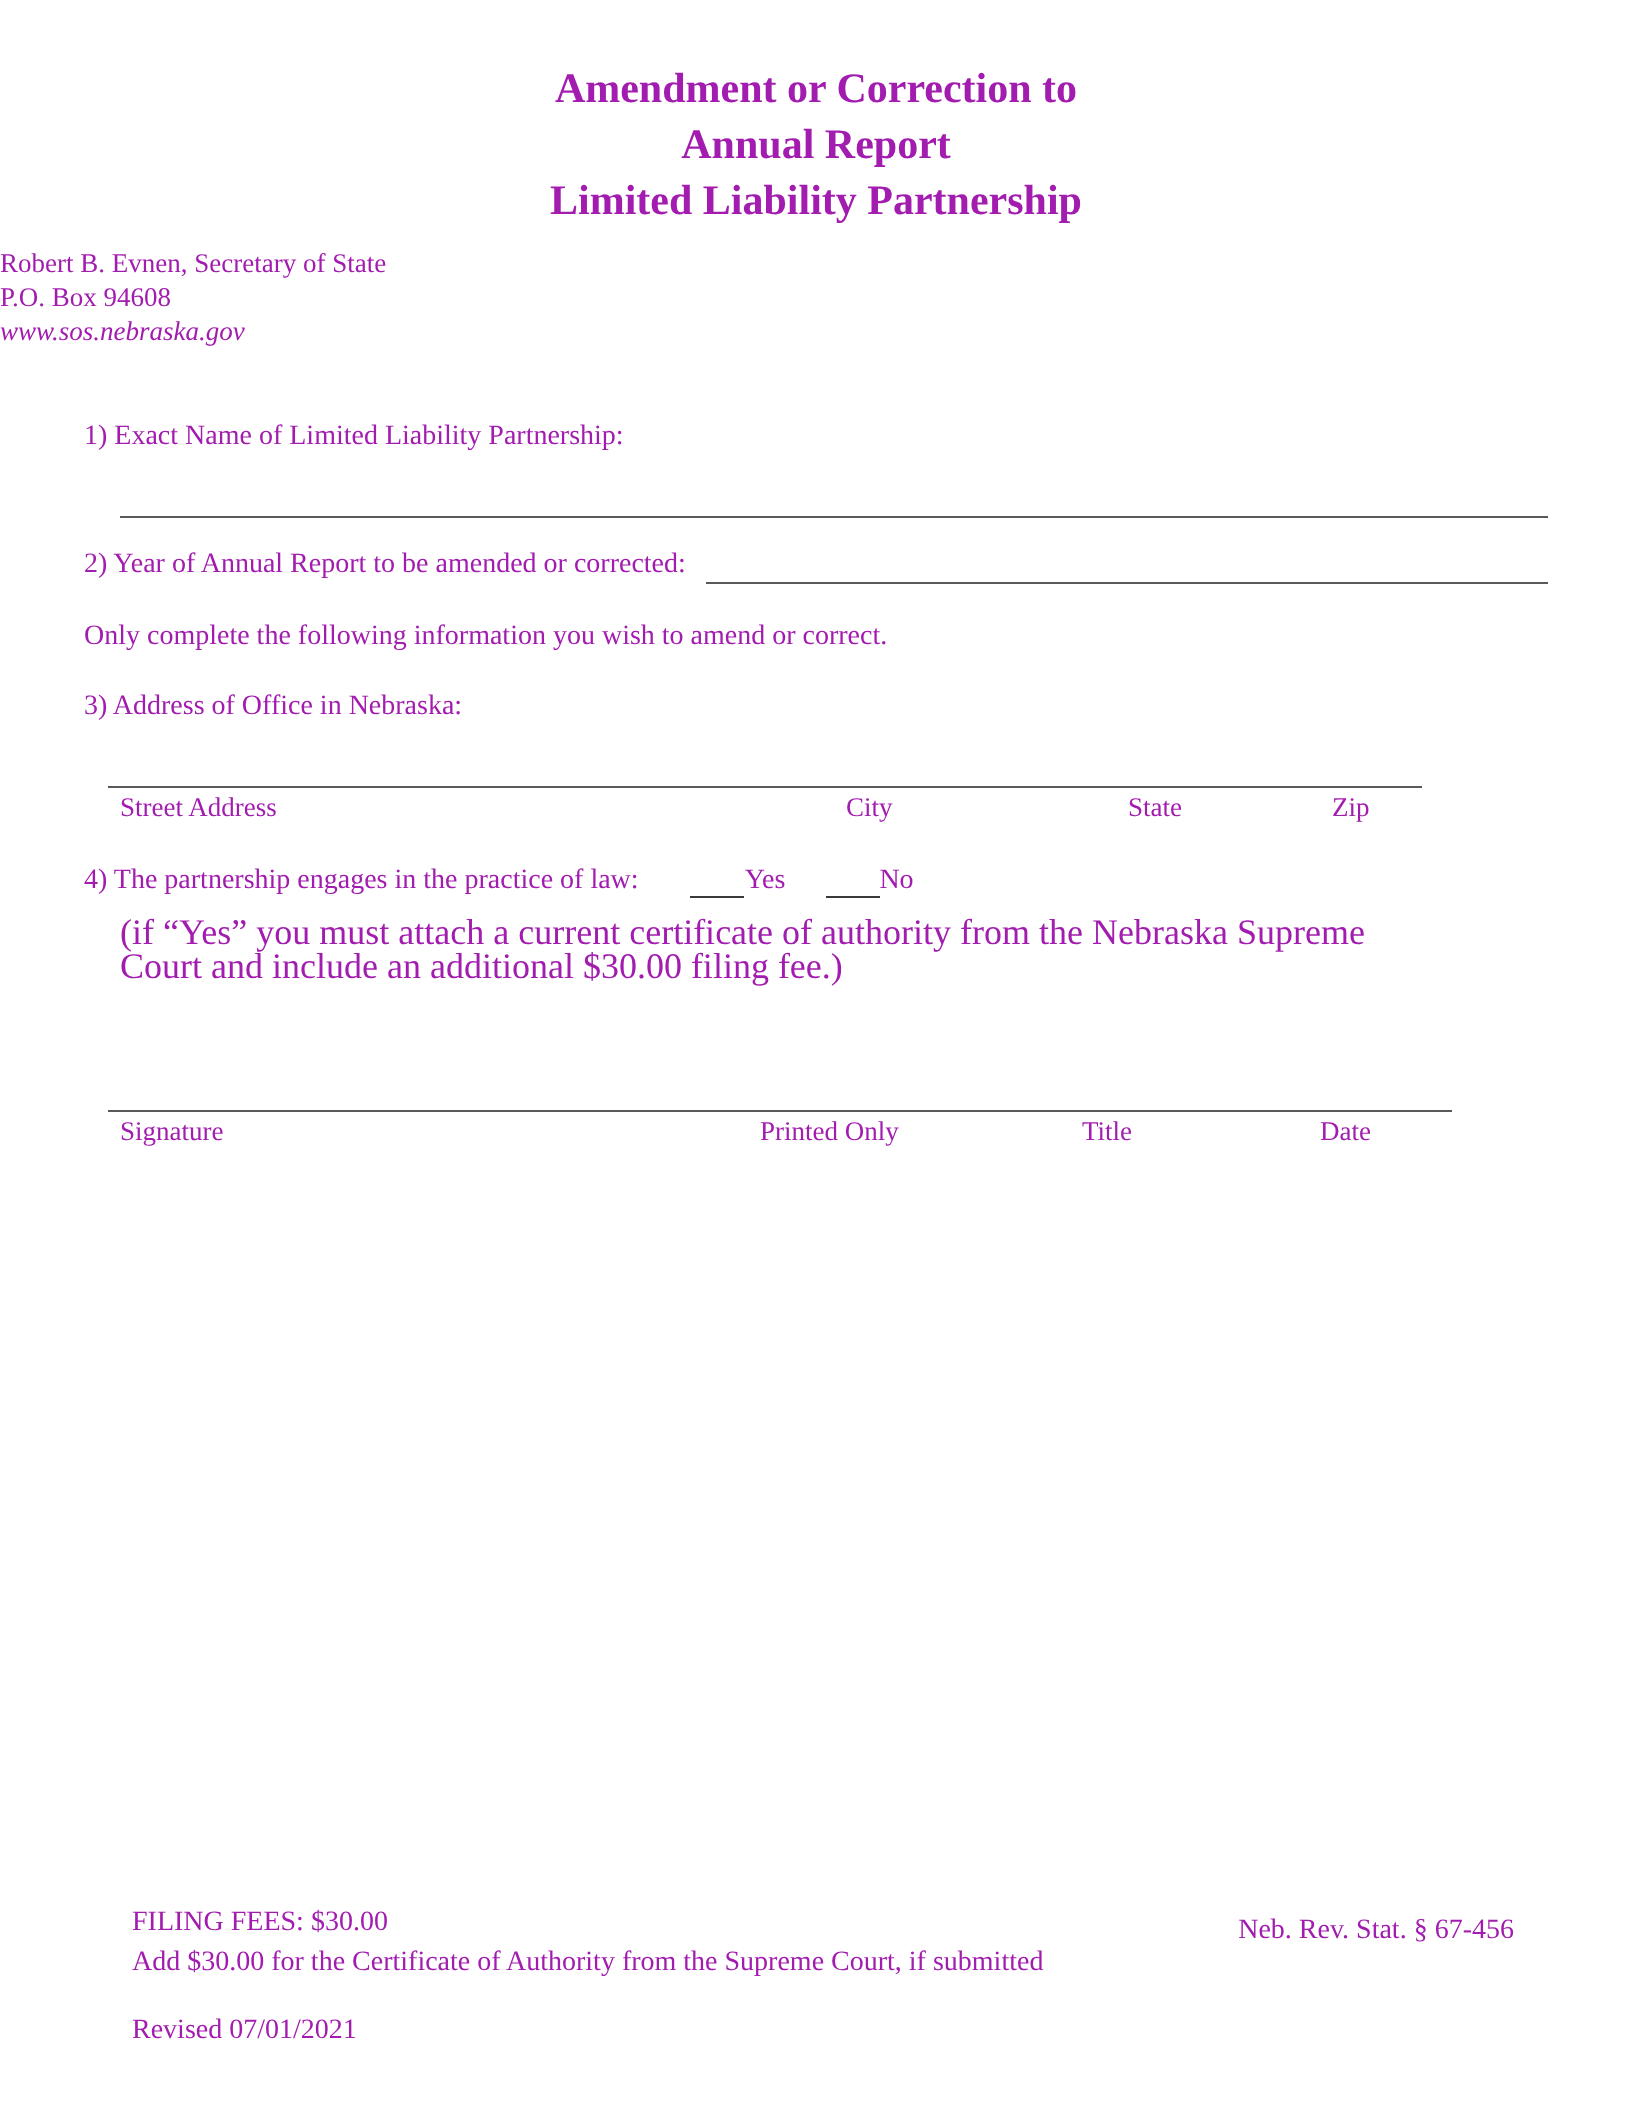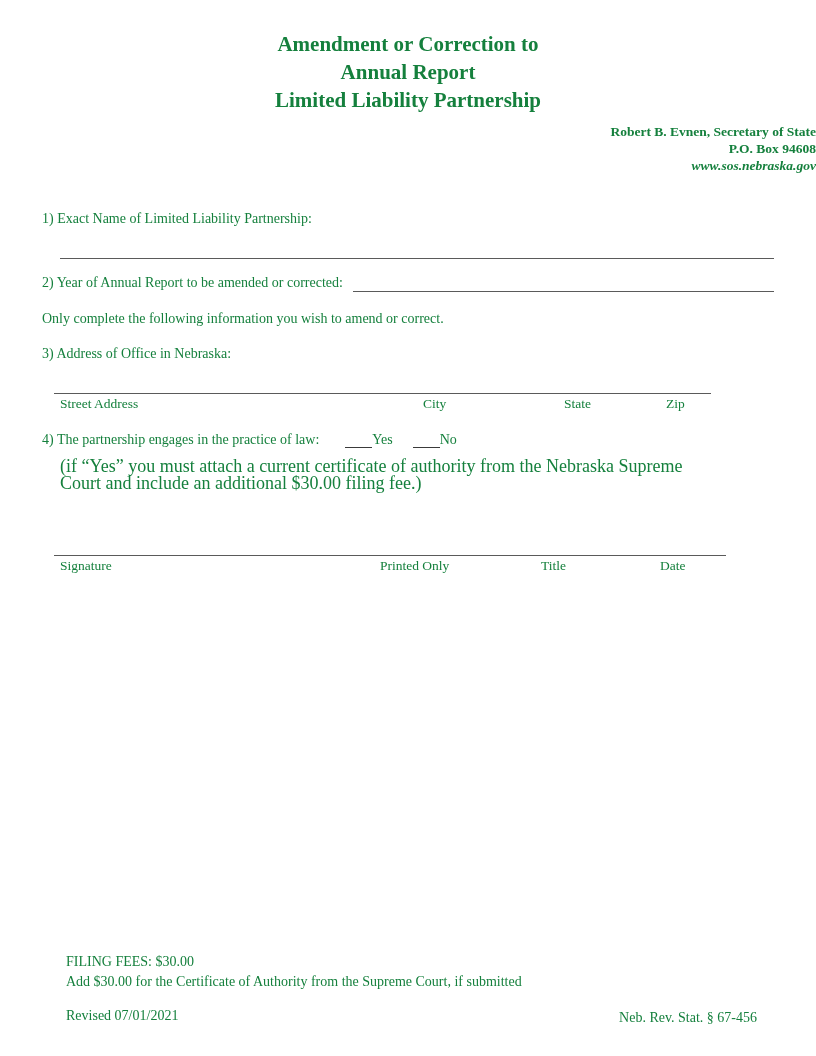--- a/index.html
+++ b/index.html
@@ -1,38 +1,37 @@
 <!DOCTYPE html>
 <html><head>
 <meta charset="utf-8">
 <style>
   html, body { margin: 0; padding: 0; background: #fff; }
   .page {
     position: relative;
     width: 816px;
     height: 1056px;
     background: #ffffff;
-    color: #15803d;
+    color: #a21caf;
     font-family: "Liberation Serif", serif;
     overflow: hidden;
     margin: 0 auto;
   }
   .title-block {
     padding-top: 30px;
     text-align: center;
     font-weight: bold;
     font-size: 21px;
     line-height: 28px;
   }
   .contact-block {
     margin-top: 9px;
-    text-align: right;
+    text-align: left;
     font-size: 13.5px;
     line-height: 17px;
-    font-weight: bold;
   }
   .contact-block .website { font-style: italic; }
   .content {
     padding: 0 42px;
     font-size: 14px;
     line-height: 16px;
   }
   .item1-label { margin-top: 37px; }
   .rule {
     border-bottom: 1px solid #5a5a5a;
@@ -65,21 +64,21 @@
     margin-top: 2px;
     font-size: 13.5px;
   }
   .labels-row span { position: absolute; top: 0; white-space: nowrap; }
   .lbl-street   { left: 18px; }
   .lbl-city     { left: 381px; }
   .lbl-state    { left: 522px; }
   .lbl-zip      { left: 624px; }
   .item4-row {
     display: flex;
-    align-items: flex-start;
+    align-items: center;
     margin-top: 19px;
     height: 17px;
   }
   .blank {
     display: inline-block;
     width: 27px;
     border-bottom: 1px solid #3a3a3a;
     height: 15px;
   }
   .gap-lg { width: 26px; }
@@ -109,21 +108,21 @@
   }
   .revised-note {
     position: absolute;
     left: 66px;
     top: 1008px;
     font-size: 14px;
   }
   .statute-note {
     position: absolute;
     right: 59px;
-    top: 1010px;
+    top: 958px;
     font-size: 14px;
   }
 </style>
 </head>
 <body>
 
 <div class="page">
 
   <div class="title-block">
     <div>Amendment or Correction to</div>

